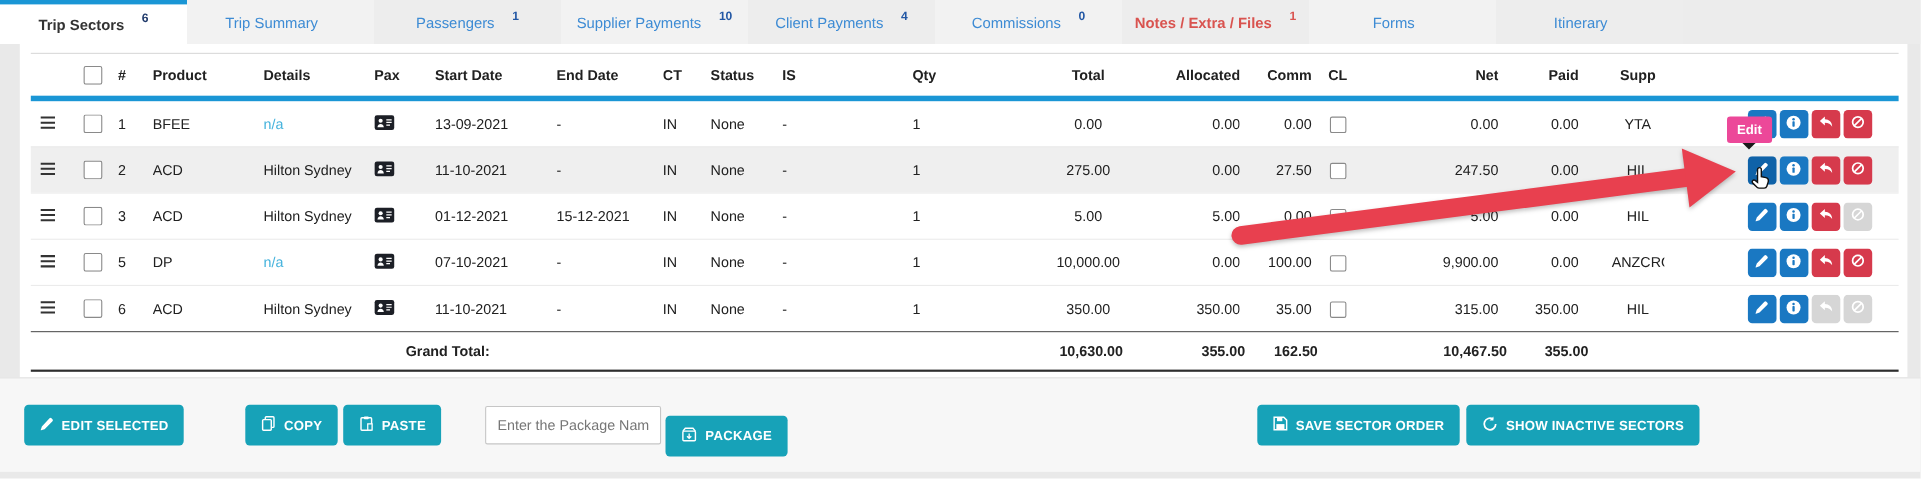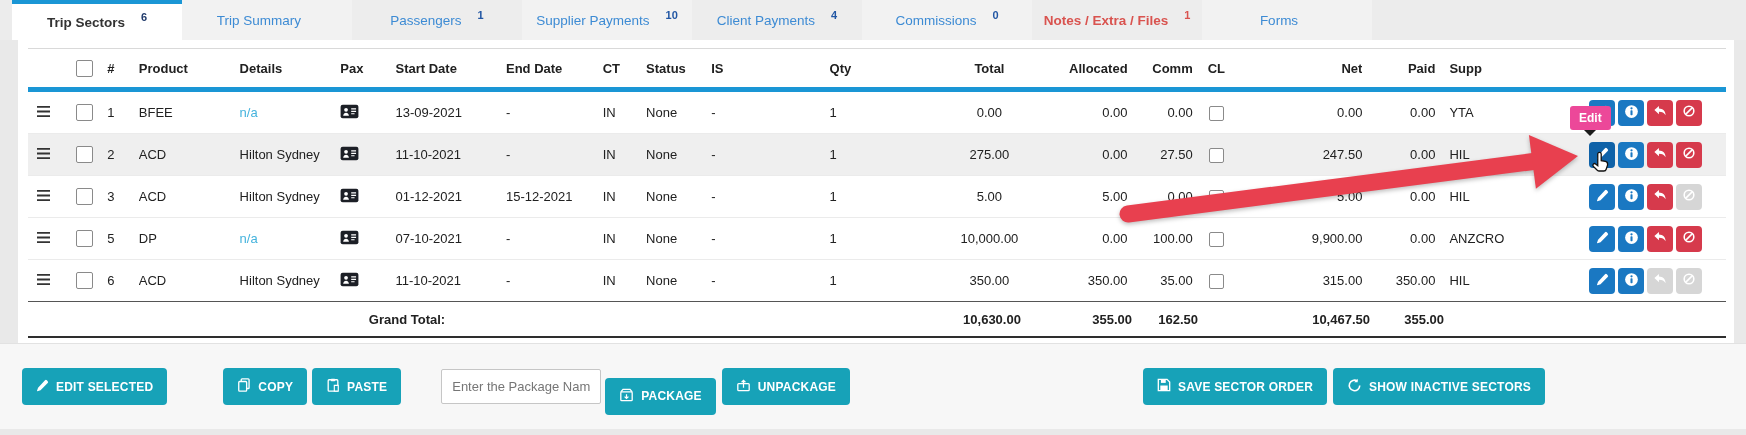--- a/index.html
+++ b/index.html
@@ -1,21 +1,21 @@
 <!DOCTYPE html>
 <html><head>
 <meta charset="utf-8">
 <style>
   html,body{margin:0;padding:0;}
   body{
     width:1746px;height:435px;position:relative;overflow:hidden;
     background:#e9e9e9;font-family:"Liberation Sans",sans-serif;font-size:13px;color:#212121;
   }
   
-  .tabbar{height:40px;background:#ececec;display:flex;padding-left:12px;}
+  .tabbar{height:40px;background:#ececec;display:flex;padding-left:0;}
   .tab{width:170px;box-sizing:border-box;display:flex;align-items:center;justify-content:center;
        gap:16px;color:#3d8bd4;font-size:13.5px;cursor:pointer;background:#ededed;}
   .tab:nth-child(even){background:#f2f2f2;}
   .tab.active{background:#fff;border-top:4px solid #1a96d5;color:#333;font-weight:700;}
   .tab .badge{font-size:11px;font-weight:700;color:#2257a4;transform:translateY(-5px);}
   .tab.active .badge{color:#203a6b;}
   .tab.alert{color:#d9534f;font-weight:700;}
   .tab.alert .badge{color:#d9534f;}
   
   .card{position:absolute;left:18px;right:12px;top:40px;background:#fff;padding:8px 8px 6px 10px;}
@@ -36,21 +36,21 @@
   .c-ct{width:44px;}
   .c-status{width:66px;}
   .c-is{width:120px;}
   .c-qty{width:110px;}
   .c-total{width:104px;text-align:center;}
   .c-alloc{width:88px;text-align:right;}
   .c-comm{width:66px;text-align:right;}
   .c-cl{width:48px;text-align:center;}
   .c-net{width:124px;text-align:right;}
   .c-paid{width:74px;text-align:right;}
-  .c-supp{width:78px;padding-left:14px;}
+  .c-supp{width:78px;padding-left:30px;text-align:center;}
   .c-actions{width:216px;display:flex;justify-content:flex-end;align-items:center;padding-right:24px;}
   .cb{width:15px;height:15px;border:1px solid #8a8a8a;border-radius:2px;background:#fff;display:inline-block;vertical-align:middle;}
   .cb.small{width:13px;height:13px;}
   .linktext{color:#45b3dd;}
   .dragicon{display:inline-flex;cursor:grab;}
   
   .abtn{width:26px;height:26px;border:none;border-radius:4px;margin-left:3px;display:flex;
         align-items:center;justify-content:center;cursor:pointer;padding:0;}
   .abtn.blue{background:#1a78c2;}
   .abtn.blue.hov{background:#0f62a8;}
@@ -108,20 +108,24 @@
     <div class="tab">
       <span>Commissions</span>
       <span class="badge">0</span>
     </div>
     <div class="tab alert">
       <span>Notes / Extra / Files</span>
       <span class="badge">1</span>
     </div>
     <div class="tab">
       <span>Forms</span>
+      <span class="badge"></span>
+    </div>
+    <div class="tab">
+      <span>Itinerary</span>
       <span class="badge"></span>
     </div>
   </div>
 
 <div class="card">
   <div class="thead">
       <div class="cell c-drag"></div>
       <div class="cell c-cb"><span class="cb"></span></div>
       <div class="cell c-num">#</div>
       <div class="cell c-product">Product</div>
@@ -457,27 +461,20 @@
   </button>
   <input class="pkg-input m-input" type="text" placeholder="Enter the Package Name" style="">
   <button class="tbtn m-pkg">
     <span><svg width="15" height="14" viewBox="0 0 16 16">
           <rect x="1.5" y="4.5" width="13" height="10" rx="1" fill="none" stroke="#fff" stroke-width="1.5"></rect>
           <path d="M1.5 4.5 4 1.5h8l2.5 3" fill="none" stroke="#fff" stroke-width="1.5"></path>
           <path d="M8 7v5M5.8 9.8 8 12l2.2-2.2" fill="none" stroke="#fff" stroke-width="1.4"></path>
         </svg></span>
     <span>PACKAGE</span>
   </button>
-  <button class="tbtn m-unpkg">
-    <span><svg width="15" height="14" viewBox="0 0 16 16">
-          <rect x="1.5" y="6.5" width="13" height="8" rx="1" fill="none" stroke="#fff" stroke-width="1.5"></rect>
-          <path d="M8 11V2.6M5.8 4.8 8 2.6l2.2 2.2" fill="none" stroke="#fff" stroke-width="1.4"></path>
-        </svg></span>
-    <span>UNPACKAGE</span>
-  </button>
   <div class="right-group">
     <button class="tbtn">
       <span><svg width="14" height="14" viewBox="0 0 16 16">
             <path d="M1.5 1.5h10l3 3v10h-13z" fill="none" stroke="#fff" stroke-width="1.5"></path>
             <rect x="4.5" y="2" width="5.5" height="3.6" fill="#fff"></rect>
             <rect x="3.8" y="8.6" width="8.4" height="5.4" fill="#fff"></rect>
           </svg></span>
       <span>SAVE SECTOR ORDER</span>
     </button>
     <button class="tbtn">

